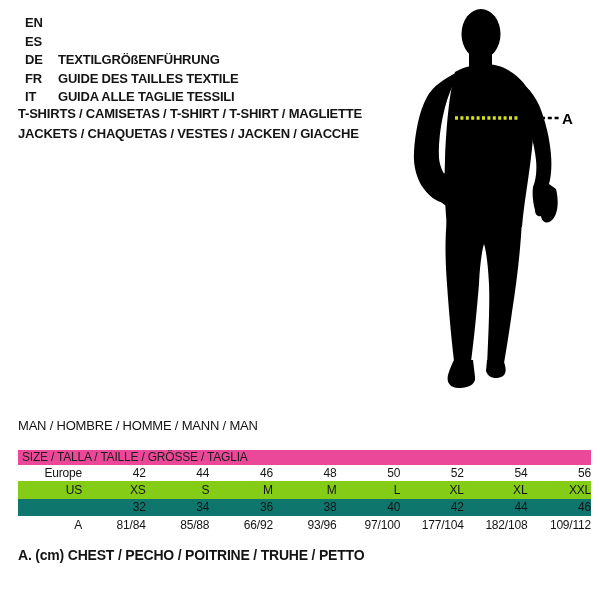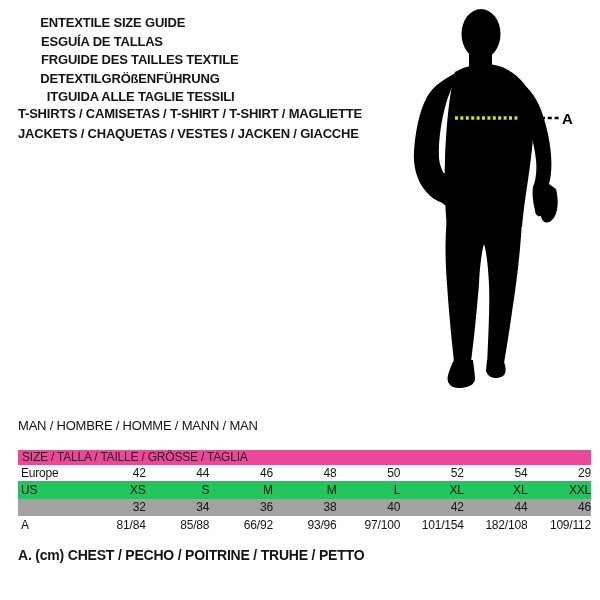--- a/index.html
+++ b/index.html
@@ -3,61 +3,59 @@
 <meta charset="utf-8">
 <style>
   html,body{margin:0;padding:0;}
   body{
     width:600px;height:600px;position:relative;background:#ffffff;
     font-family:"Liberation Sans",sans-serif;color:#141414;
     letter-spacing:-0.2px;overflow:hidden;
   }
   
   .lang-list{position:absolute;left:25px;top:14px;font-size:13px;font-weight:bold;}
-  .lang-row{display:flex;height:18.5px;line-height:18.5px;text-align:right;}
+  .lang-row{display:flex;height:18.5px;line-height:18.5px;}
   .lang-code{width:33px;}
   .lang-label{white-space:nowrap;}
   
   .category{position:absolute;left:18px;top:104px;font-size:13px;font-weight:bold;line-height:20px;white-space:nowrap;}
   
   .figure-wrap{position:absolute;left:400px;top:0;width:200px;height:400px;}
   .figure-wrap svg{display:block;}
   
   .section-title{position:absolute;left:18px;top:419px;font-size:13px;line-height:14px;white-space:nowrap;}
   
   .size-table{position:absolute;left:18px;top:450px;width:573px;font-size:12px;}
   .thead{height:15px;line-height:15px;padding-left:4px;color:#1d1d1d;}
   .trow{display:grid;grid-template-columns:64px repeat(8,1fr);align-items:center;}
   .trow .cell{text-align:right;}
-  .trow .cell.rowlabel{text-align:left;padding-left:3px;}
+  .trow .cell.rowlabel{text-align:right;padding-left:3px;}
   .row-europe{height:16px;}
   .row-us,.row-usnum{height:17.5px;}
   .row-a{height:18px;}
   
   .footnote{position:absolute;left:18px;top:547px;font-size:14px;font-weight:bold;white-space:nowrap;}
 </style>
 </head>
 <body>
 
 <div class="lang-list">
   <div class="lang-row">
     <span class="lang-code">EN</span>
-    <span class="lang-label">TEXTILE SIZE GUIDE</span>
   </div>
   <div class="lang-row">
     <span class="lang-code">ES</span>
-    <span class="lang-label">GUÍA DE TALLAS</span>
+  </div>
+  <div class="lang-row">
+    <span class="lang-code">DE</span>
+    <span class="lang-label">TEXTILGRÖßENFÜHRUNG</span>
   </div>
   <div class="lang-row">
     <span class="lang-code">FR</span>
     <span class="lang-label">GUIDE DES TAILLES TEXTILE</span>
-  </div>
-  <div class="lang-row">
-    <span class="lang-code">DE</span>
-    <span class="lang-label">TEXTILGRÖßENFÜHRUNG</span>
   </div>
   <div class="lang-row">
     <span class="lang-code">IT</span>
     <span class="lang-label">GUIDA ALLE TAGLIE TESSILI</span>
   </div>
 </div>
 
 <div class="category">
   <div>T-SHIRTS / CAMISETAS / T-SHIRT / T-SHIRT / MAGLIETTE</div>
   <div>JACKETS / CHAQUETAS / VESTES / JACKEN / GIACCHE</div>
@@ -143,53 +141,53 @@
 
   <div class="trow row-europe">
     <span class="cell rowlabel">Europe</span>
     <span class="cell">42</span>
     <span class="cell">44</span>
     <span class="cell">46</span>
     <span class="cell">48</span>
     <span class="cell">50</span>
     <span class="cell">52</span>
     <span class="cell">54</span>
-    <span class="cell">29</span>
+    <span class="cell">56</span>
   </div>
 
-  <div class="trow row-us" style="background: #22c55e;">
+  <div class="trow row-us" style="background: #84cc16;">
     <span class="cell rowlabel">US</span>
     <span class="cell">XS</span>
     <span class="cell">S</span>
     <span class="cell">M</span>
     <span class="cell">M</span>
     <span class="cell">L</span>
     <span class="cell">XL</span>
     <span class="cell">XL</span>
     <span class="cell">XXL</span>
   </div>
 
-  <div class="trow row-usnum" style="background: #a3a3a3;">
+  <div class="trow row-usnum" style="background: #0f766e;">
     <span class="cell rowlabel"></span>
     <span class="cell">32</span>
     <span class="cell">34</span>
     <span class="cell">36</span>
     <span class="cell">38</span>
     <span class="cell">40</span>
     <span class="cell">42</span>
     <span class="cell">44</span>
     <span class="cell">46</span>
   </div>
 
   <div class="trow row-a">
     <span class="cell rowlabel">A</span>
     <span class="cell">81/84</span>
     <span class="cell">85/88</span>
     <span class="cell">66/92</span>
     <span class="cell">93/96</span>
     <span class="cell">97/100</span>
-    <span class="cell">101/154</span>
+    <span class="cell">177/104</span>
     <span class="cell">182/108</span>
     <span class="cell">109/112</span>
   </div>
 </div>
 
 <div class="footnote">A. (cm) CHEST / PECHO / POITRINE / TRUHE / PETTO</div>
 
 </body></html>

